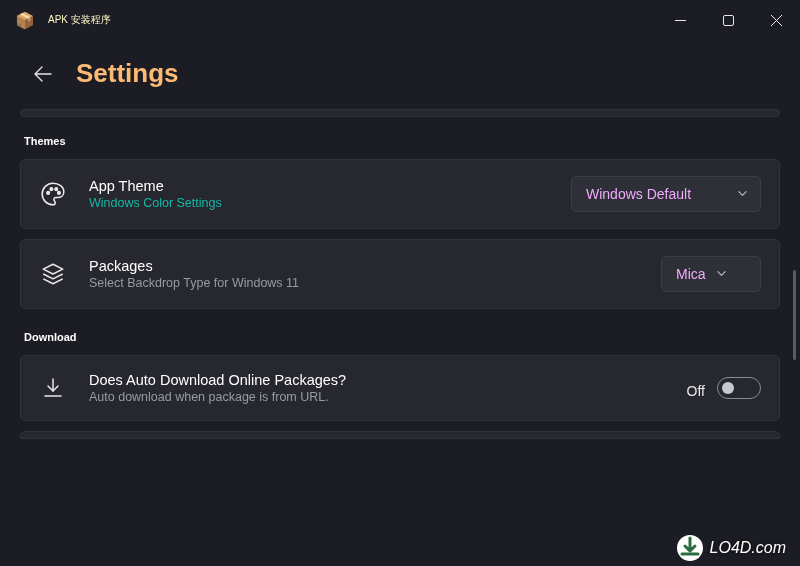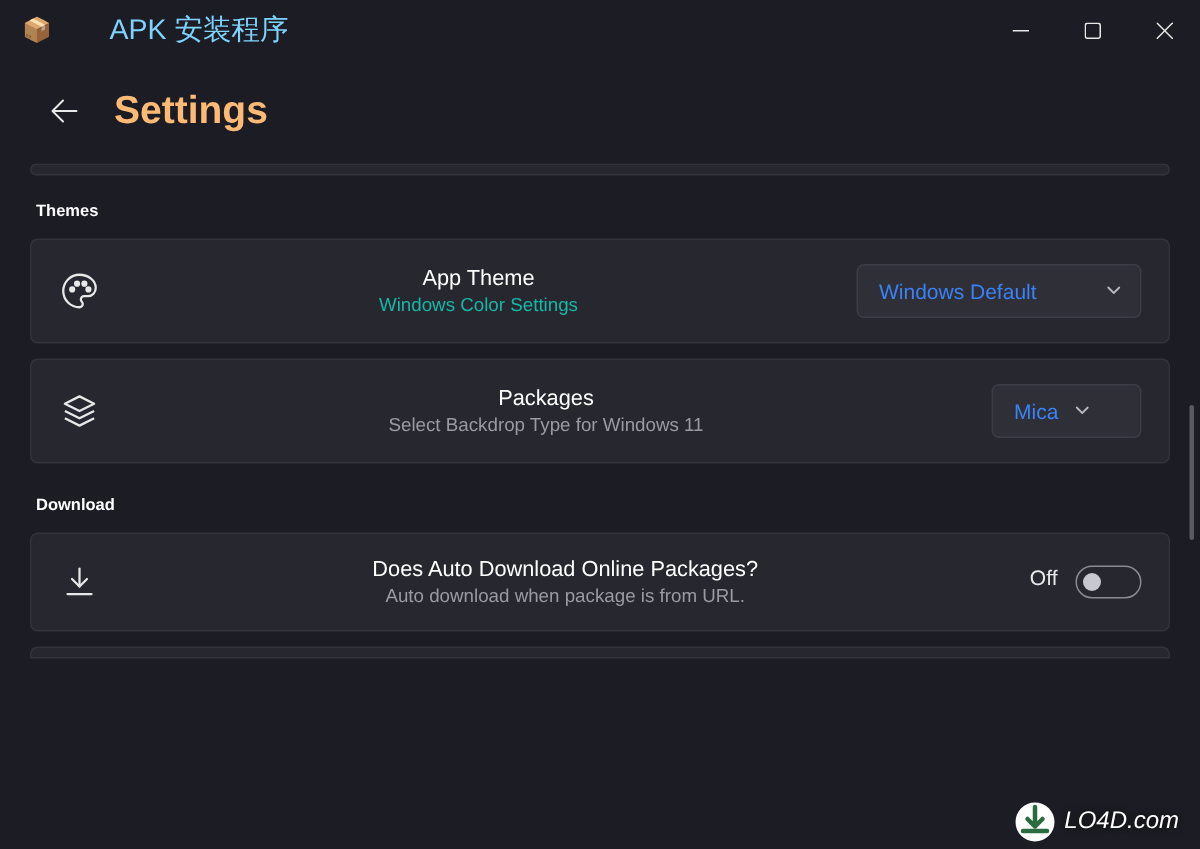--- a/index.html
+++ b/index.html
@@ -31,23 +31,22 @@
     }
     .app-icon {
       width: 18px;
       height: 18px;
       display: flex;
       align-items: center;
       justify-content: center;
       font-size: 16px;
     }
     .app-title {
-      font-size: 19px;
-      color: #7dd3fc;
-      margin-left: 25px;
+      font-size: 10px;
+      color: #fef9c3;
     }
     .window-controls {
       display: flex;
       height: 40px;
     }
     .window-btn {
       width: 48px;
       height: 40px;
       display: flex;
       align-items: center;
@@ -110,21 +109,20 @@
       align-items: center;
       justify-content: center;
       color: #e8e8e8;
       flex-shrink: 0;
     }
     .card-text {
       flex: 1;
       display: flex;
       flex-direction: column;
       gap: 2px;
-      align-items: center;
     }
     .card-title {
       font-size: 14.5px;
       color: #ffffff;
       font-weight: 400;
     }
     .card-subtitle {
       font-size: 12.5px;
       color: #9a9aa2;
     }
@@ -133,35 +131,35 @@
     }
     .dropdown {
       background: #2f2f38;
       border: 1px solid #3d3d46;
       border-radius: 5px;
       height: 36px;
       padding: 0 12px 0 14px;
       display: flex;
       align-items: center;
       gap: 10px;
-      color: #3b82f6;
+      color: #f0abfc;
       font-size: 14px;
       cursor: pointer;
       min-width: 100px;
     }
     .dropdown.wide {
       min-width: 190px;
       justify-content: space-between;
     }
     .chevron {
       color: #b8b8c0;
     }
     .toggle-wrap {
       display: flex;
-      align-items: flex-start;
+      align-items: flex-end;
       gap: 12px;
     }
     .toggle-label {
       font-size: 14px;
       color: #e8e8e8;
     }
     .toggle {
       width: 44px;
       height: 22px;
       border: 1px solid #8a8a92;

